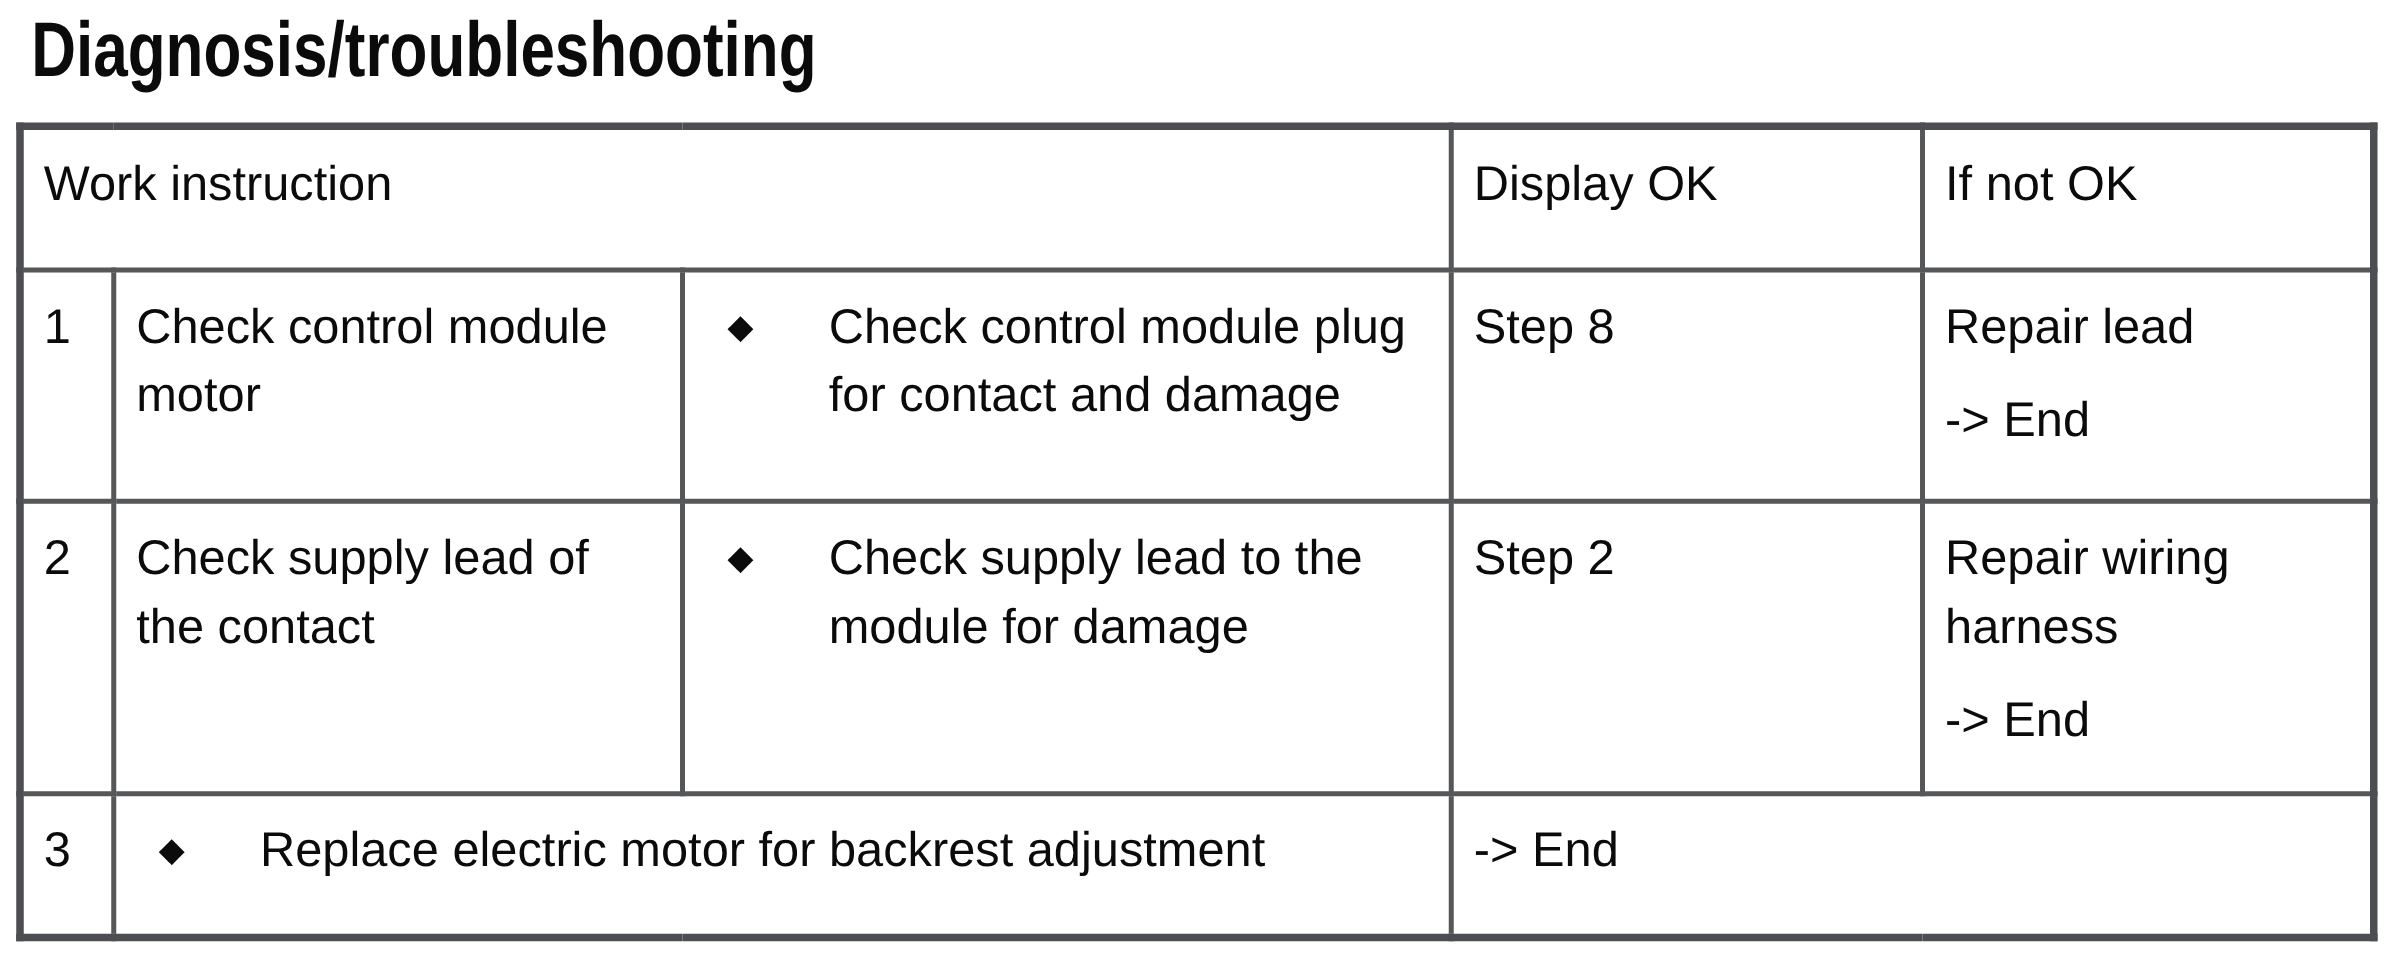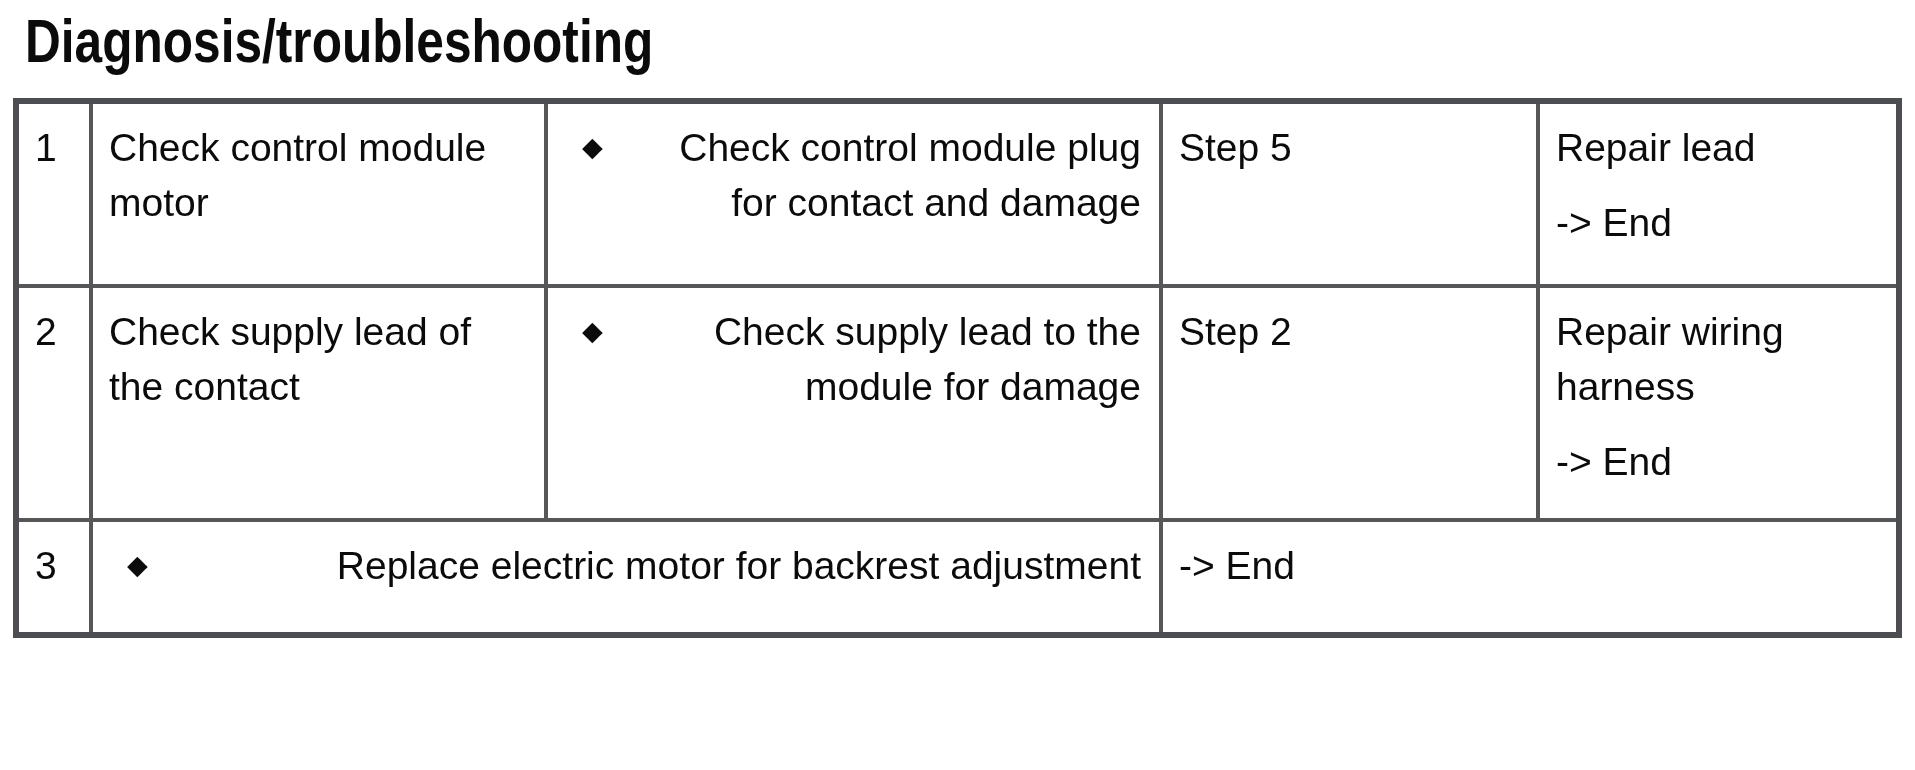--- a/index.html
+++ b/index.html
@@ -54,49 +54,54 @@
   td.display-cell{padding-left:45px;}
   td.ifnot-cell{padding-left:28px;}
   td.result-cell{padding-left:38px;}
   .bullet-line{display:flex; align-items:flex-start;}
   .bullet{
     flex:0 0 99px;
     padding-left:18px;
     font-size:27px;
     line-height:55px;
   }
-  .bullet-text{flex:1 1 auto;text-align:right;}
+  .bullet-text{flex:1 1 auto;}
   .goto-line{margin-top:20px;}
 </style>
 </head>
 <body>
 
 <h1 class="page-title">Diagnosis/troubleshooting</h1>
 
 <table class="diag">
   <colgroup>
     <col style="width:75px">
     <col style="width:455px">
     <col style="width:615px">
     <col style="width:377px">
     <col style="width:361px">
   </colgroup>
 
   <tbody>
+      <tr class="header-row">
+    <th colspan="3" class="th-work">Work instruction</th>
+    <th class="th-display">Display OK</th>
+    <th class="th-ifnot">If not OK</th>
+  </tr>
 
   <tr class="row-1">
     <td class="num-cell">1</td>
     <td class="task-cell">Check control module motor</td>
     <td>
       <div class="bullet-line">
         <span class="bullet">◆</span>
         <div class="bullet-text">Check control module plug for contact and damage</div>
       </div>
     </td>
-    <td class="display-cell">Step 5</td>
+    <td class="display-cell">Step 8</td>
     <td class="ifnot-cell">
       <div>Repair lead</div>
       <div class="goto-line">-&gt; End</div>
     </td>
   </tr>
 
   <tr class="row-2">
     <td class="num-cell">2</td>
     <td class="task-cell">Check supply lead of the contact</td>
     <td>

